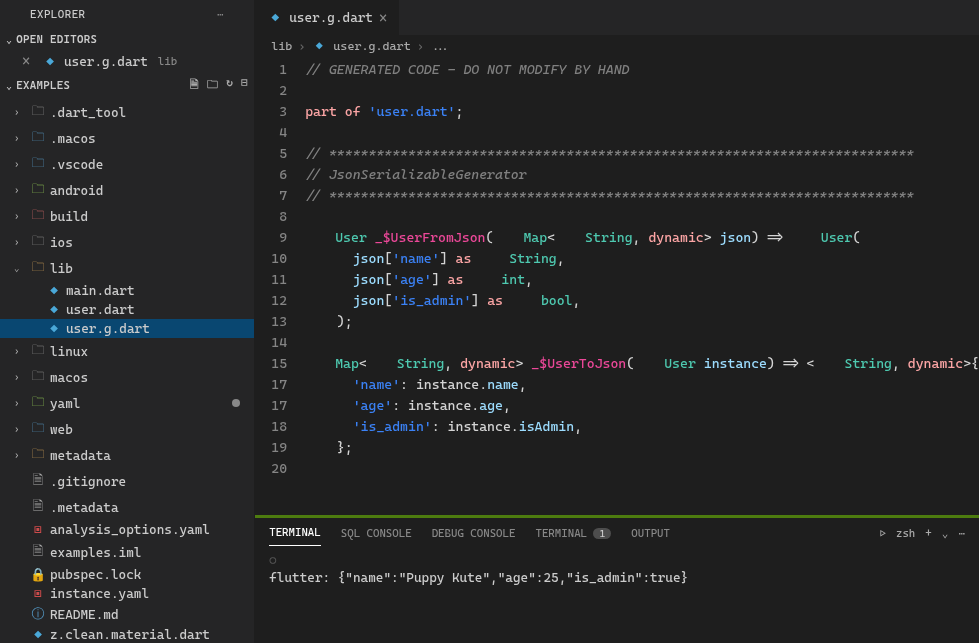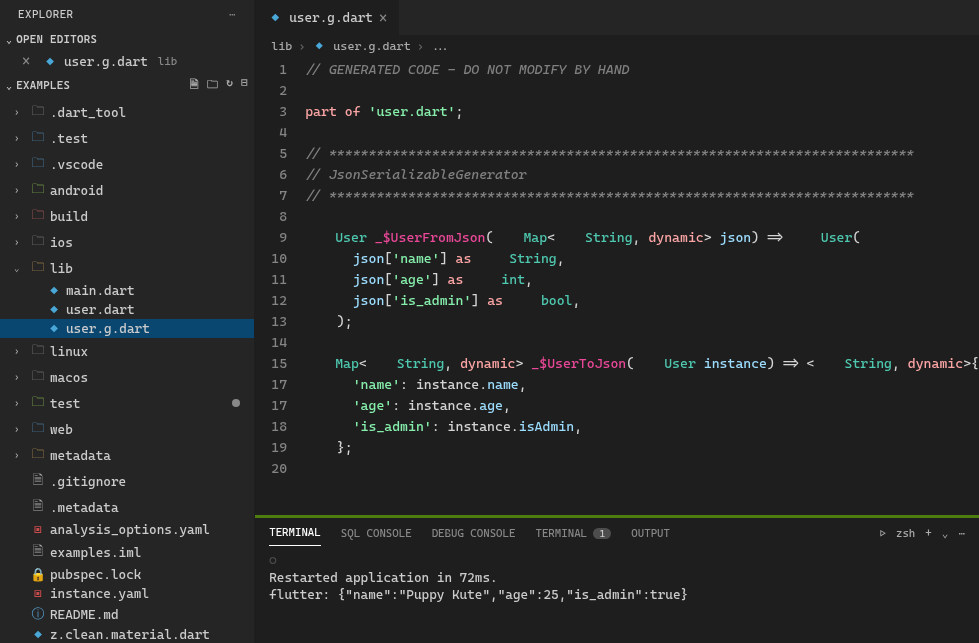--- a/index.html
+++ b/index.html
@@ -17,21 +17,21 @@
   width: 265px;
   background: #252526;
   display: flex;
   flex-direction: column;
   border-right: 1px solid #1e1e1e;
 }
 .sidebar-header {
   display: flex;
   align-items: flex-start;
   justify-content: space-between;
-  padding: 8px 18px;
+  padding: 8px 30px;
   font-size: 11px;
   letter-spacing: 0.5px;
 }
 .dots { color: #888; cursor: pointer; }
 .section-header {
   display: flex;
   align-items: center;
   padding: 4px 6px;
   font-size: 11px;
   font-weight: 600;
@@ -120,21 +120,21 @@
   color: #858585;
   user-select: none;
 }
 .code {
   flex: 1;
   white-space: pre;
   overflow-x: auto;
 }
 .tok-comment { color: #808080; font-style: italic; }
 .tok-keyword { color: #fca5a5; }
-.tok-string { color: #86efac; }
+.tok-string { color: #3b82f6; }
 .tok-type { color: #4ec9b0; margin-left: 30px; }
 .tok-func { color: #ec4899; }
 .tok-var { color: #9cdcfe; }
 .tok-punct { color: #d4d4d4; }
 .tok-param { color: #9cdcfe; }
 
 .panel {
   height: 128px;
   border-top: 3px solid #4d7c0f;
   display: flex;
@@ -197,21 +197,21 @@
 
   <div class="tree" id="tree">
       <div class="tree-item indent-0">
         <span class="chev-tree">›</span>
         <span class="icon folder-gray">🗀</span>
         <span>.dart_tool</span>
       </div>
       <div class="tree-item indent-0">
         <span class="chev-tree">›</span>
         <span class="icon folder-blue">🗀</span>
-        <span>.test</span>
+        <span>.macos</span>
       </div>
       <div class="tree-item indent-0">
         <span class="chev-tree">›</span>
         <span class="icon folder-blue">🗀</span>
         <span>.vscode</span>
       </div>
       <div class="tree-item indent-0">
         <span class="chev-tree">›</span>
         <span class="icon folder-green">🗀</span>
         <span>android</span>
@@ -252,21 +252,21 @@
         <span>linux</span>
       </div>
       <div class="tree-item indent-0">
         <span class="chev-tree">›</span>
         <span class="icon folder-gray">🗀</span>
         <span>macos</span>
       </div>
       <div class="tree-item indent-0">
         <span class="chev-tree">›</span>
         <span class="icon folder-green">🗀</span>
-        <span>test</span>
+        <span>yaml</span>
         <span class="modified-dot"></span>
       </div>
       <div class="tree-item indent-0">
         <span class="chev-tree">›</span>
         <span class="icon folder-blue">🗀</span>
         <span>web</span>
       </div>
       <div class="tree-item indent-0">
         <span class="chev-tree">›</span>
         <span class="icon folder-icon">🗀</span>
@@ -370,15 +370,15 @@
       </span>
       <span class="panel-tab">OUTPUT</span>
       <span class="panel-right">
         <span>▷</span>
         <span>zsh</span>
         <span>+</span>
         <span>⌄</span>
         <span>⋯</span>
       </span>
     </div>
-    <div class="terminal-body" id="terminal"><div class="term-cursor">○</div><div>Restarted application in 72ms.</div><div>flutter: {"name":"Puppy Kute","age":25,"is_admin":true}</div></div>
+    <div class="terminal-body" id="terminal"><div class="term-cursor">○</div><div>flutter: {"name":"Puppy Kute","age":25,"is_admin":true}</div></div>
   </div>
 </div>
 
 </body></html>

